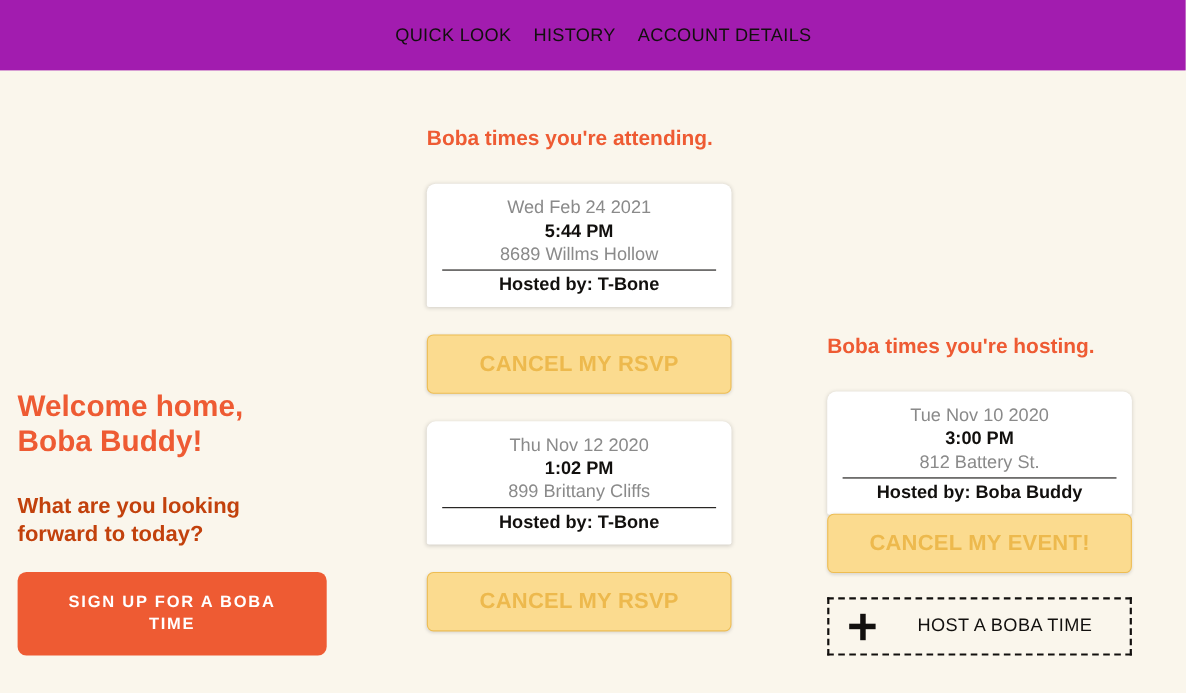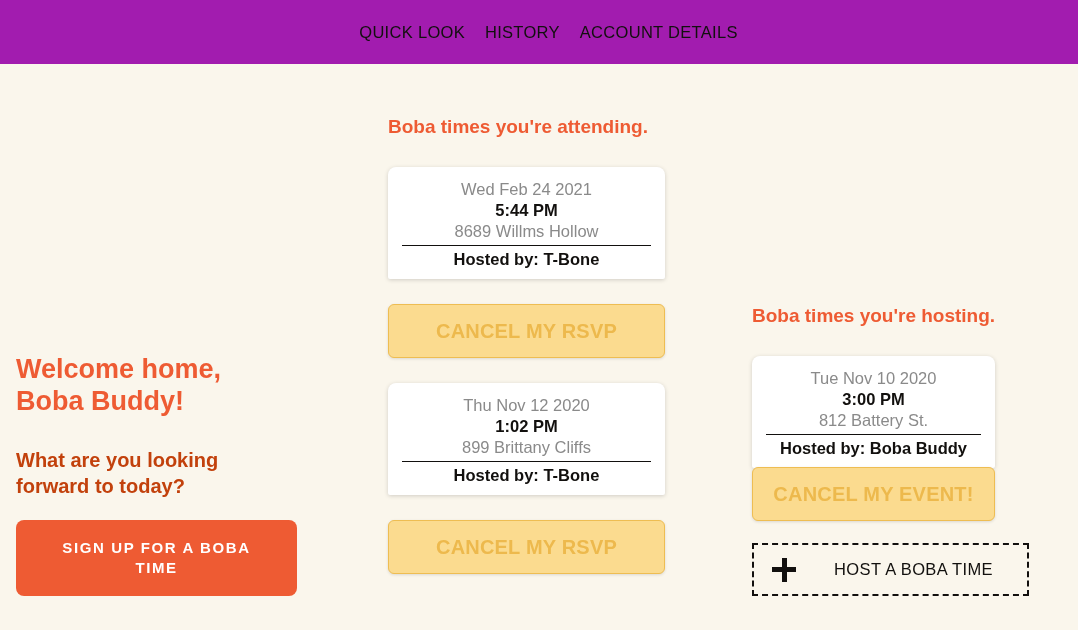--- a/index.html
+++ b/index.html
@@ -188,21 +188,21 @@
     text-align: center;
     padding-right: 10px;
   }
 
   
   .col-attending .event-card,
   .col-attending .cancel-btn { width: 277px; margin-top: 25px; }
   .col-attending .dashed-btn { width: 277px; }
 
   .col-hosting .event-card,
-  .col-hosting .cancel-btn { width: 243px; }
+  .col-hosting .cancel-btn { width: 277px; }
   .col-hosting .dashed-btn { width: 277px; }
 
   .col-attending { margin-left: 36px; }
   .col-hosting { margin-left: 44px; }
 </style>
 </head>
 <body>
 
 <div class="navbar">
   <span class="nav-link">Quick Look</span>

